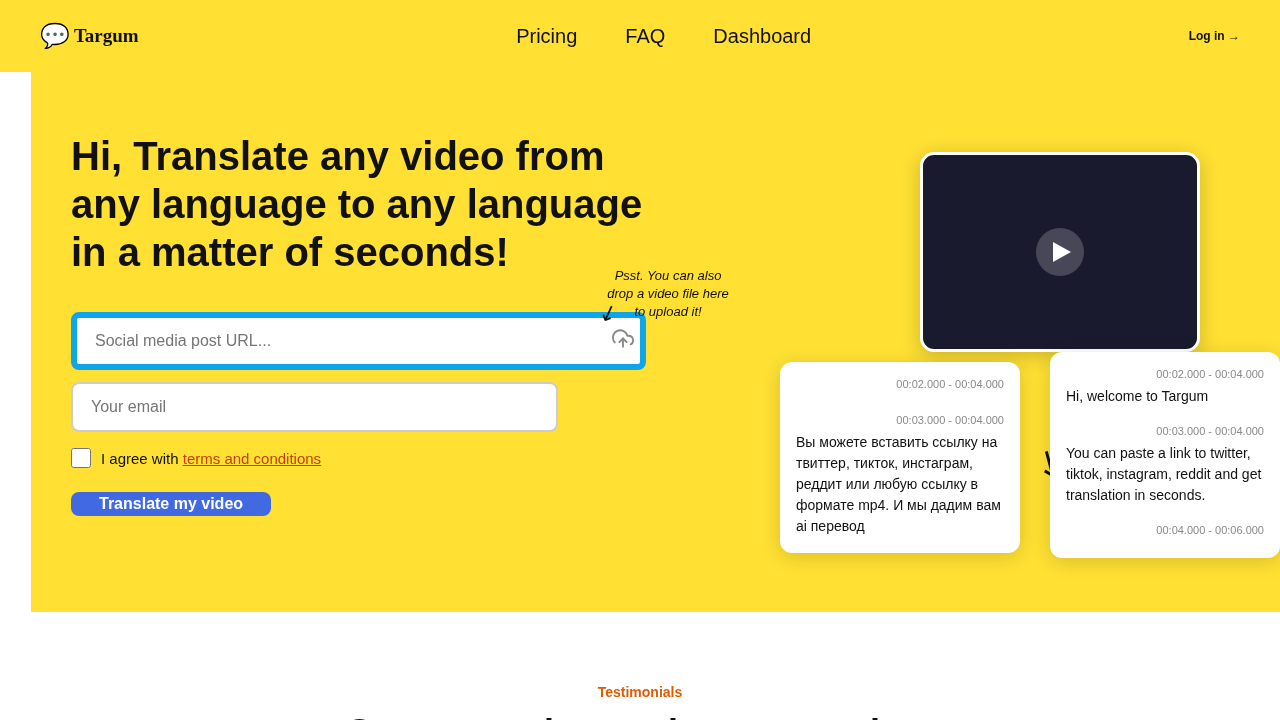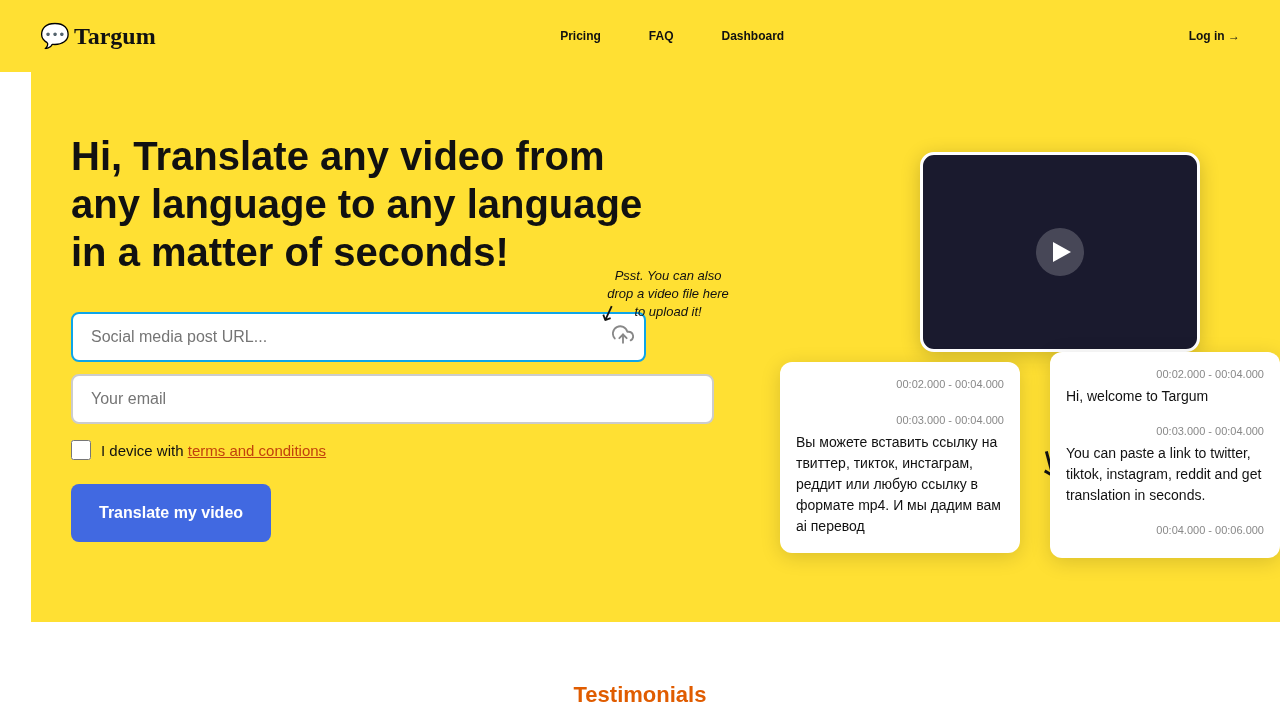--- a/index.html
+++ b/index.html
@@ -13,38 +13,38 @@
       padding: 0 40px;
       height: 72px;
       background: #FFE033;
     }
     .nav-logo {
       display: flex;
       align-items: center;
       gap: 4px;
     }
     .logo-text {
-      font-size: 24px;
+      font-size: 19px;
       font-weight: 700;
       color: #111;
       font-family: Georgia, serif;
     }
     .logo-icon {
       font-size: 24px;
     }
     .nav-links {
       display: flex;
       align-items: center;
       gap: 48px;
     }
     .nav-link {
-      font-size: 12px;
+      font-size: 20px;
       color: #111;
       text-decoration: none;
-      font-weight: 700;
+      font-weight: 400;
       cursor: pointer;
     }
     .nav-login {
       font-size: 12px;
       color: #111;
       font-weight: 600;
       cursor: pointer;
       display: flex;
       align-items: center;
       gap: 4px;
@@ -74,37 +74,37 @@
       flex-direction: column;
       gap: 12px;
       max-width: 575px;
     }
     .url-input-wrapper {
       position: relative;
     }
     .url-input {
       width: 100%;
       padding: 14px 32px 14px 18px;
-      border: 2px solid #0ea5e9;
+      border: 6px solid #0ea5e9;
       border-radius: 8px;
       font-size: 16px;
       outline: none;
       background: #fff;
     }
     .upload-icon-btn {
       position: absolute;
       right: 12px;
       top: 50%;
       transform: translateY(-50%);
       cursor: pointer;
       color: #666;
       font-size: 20px;
     }
     .email-input {
-      width: 643px;
+      width: 487px;
       padding: 14px 18px;
       border: 2px solid #ccc;
       border-radius: 8px;
       font-size: 16px;
       outline: none;
       background: #fff;
     }
     .terms-row {
       display: flex;
       align-items: center;
@@ -125,21 +125,21 @@
       color: #c2410c;
       text-decoration: underline;
       cursor: pointer;
     }
     .translate-btn {
       margin-top: 12px;
       background: #4169E1;
       color: #fff;
       border: none;
       border-radius: 8px;
-      padding: 20px 28px;
+      padding: 3px 28px;
       font-size: 16px;
       font-weight: 600;
       cursor: pointer;
       width: fit-content;
     }
 
     
     .psst-bubble {
       position: absolute;
       top: 195px;
@@ -249,23 +249,24 @@
     }
 
     
     .bottom-section {
       background: #fff;
       padding: 60px 40px;
       text-align: center;
     }
     .testimonials-label {
       color: #E05C00;
-      font-size: 22px;
+      font-size: 14px;
       font-weight: 600;
       margin-bottom: 12px;
+      margin-top: 12px;
     }
     .testimonials-heading {
       font-size: 36px;
       font-weight: 800;
       color: #111;
     }
   </style>
 </head>
 <body>
 
@@ -294,21 +295,21 @@
             <polyline points="16 16 12 12 8 16"></polyline>
             <line x1="12" y1="12" x2="12" y2="21"></line>
             <path d="M20.39 18.39A5 5 0 0 0 18 9h-1.26A8 8 0 1 0 3 16.3"></path>
           </svg>
         </span>
       </div>
       <input class="email-input" type="email" placeholder="Your email" style="">
       <div class="terms-row">
         <input type="checkbox" class="terms-checkbox" style="">
         <span class="terms-label">
-          <span>I device with </span><a class="terms-link">terms and conditions</a>
+          <span>I agree with </span><a class="terms-link">terms and conditions</a>
         </span>
       </div>
       <button class="translate-btn">Translate my video</button>
     </div>
   </div>
 
   <div class="psst-bubble">Psst. You can also drop a video file here to upload it!</div>
   <div class="psst-arrow">↙</div>
 
   <div class="video-section">

